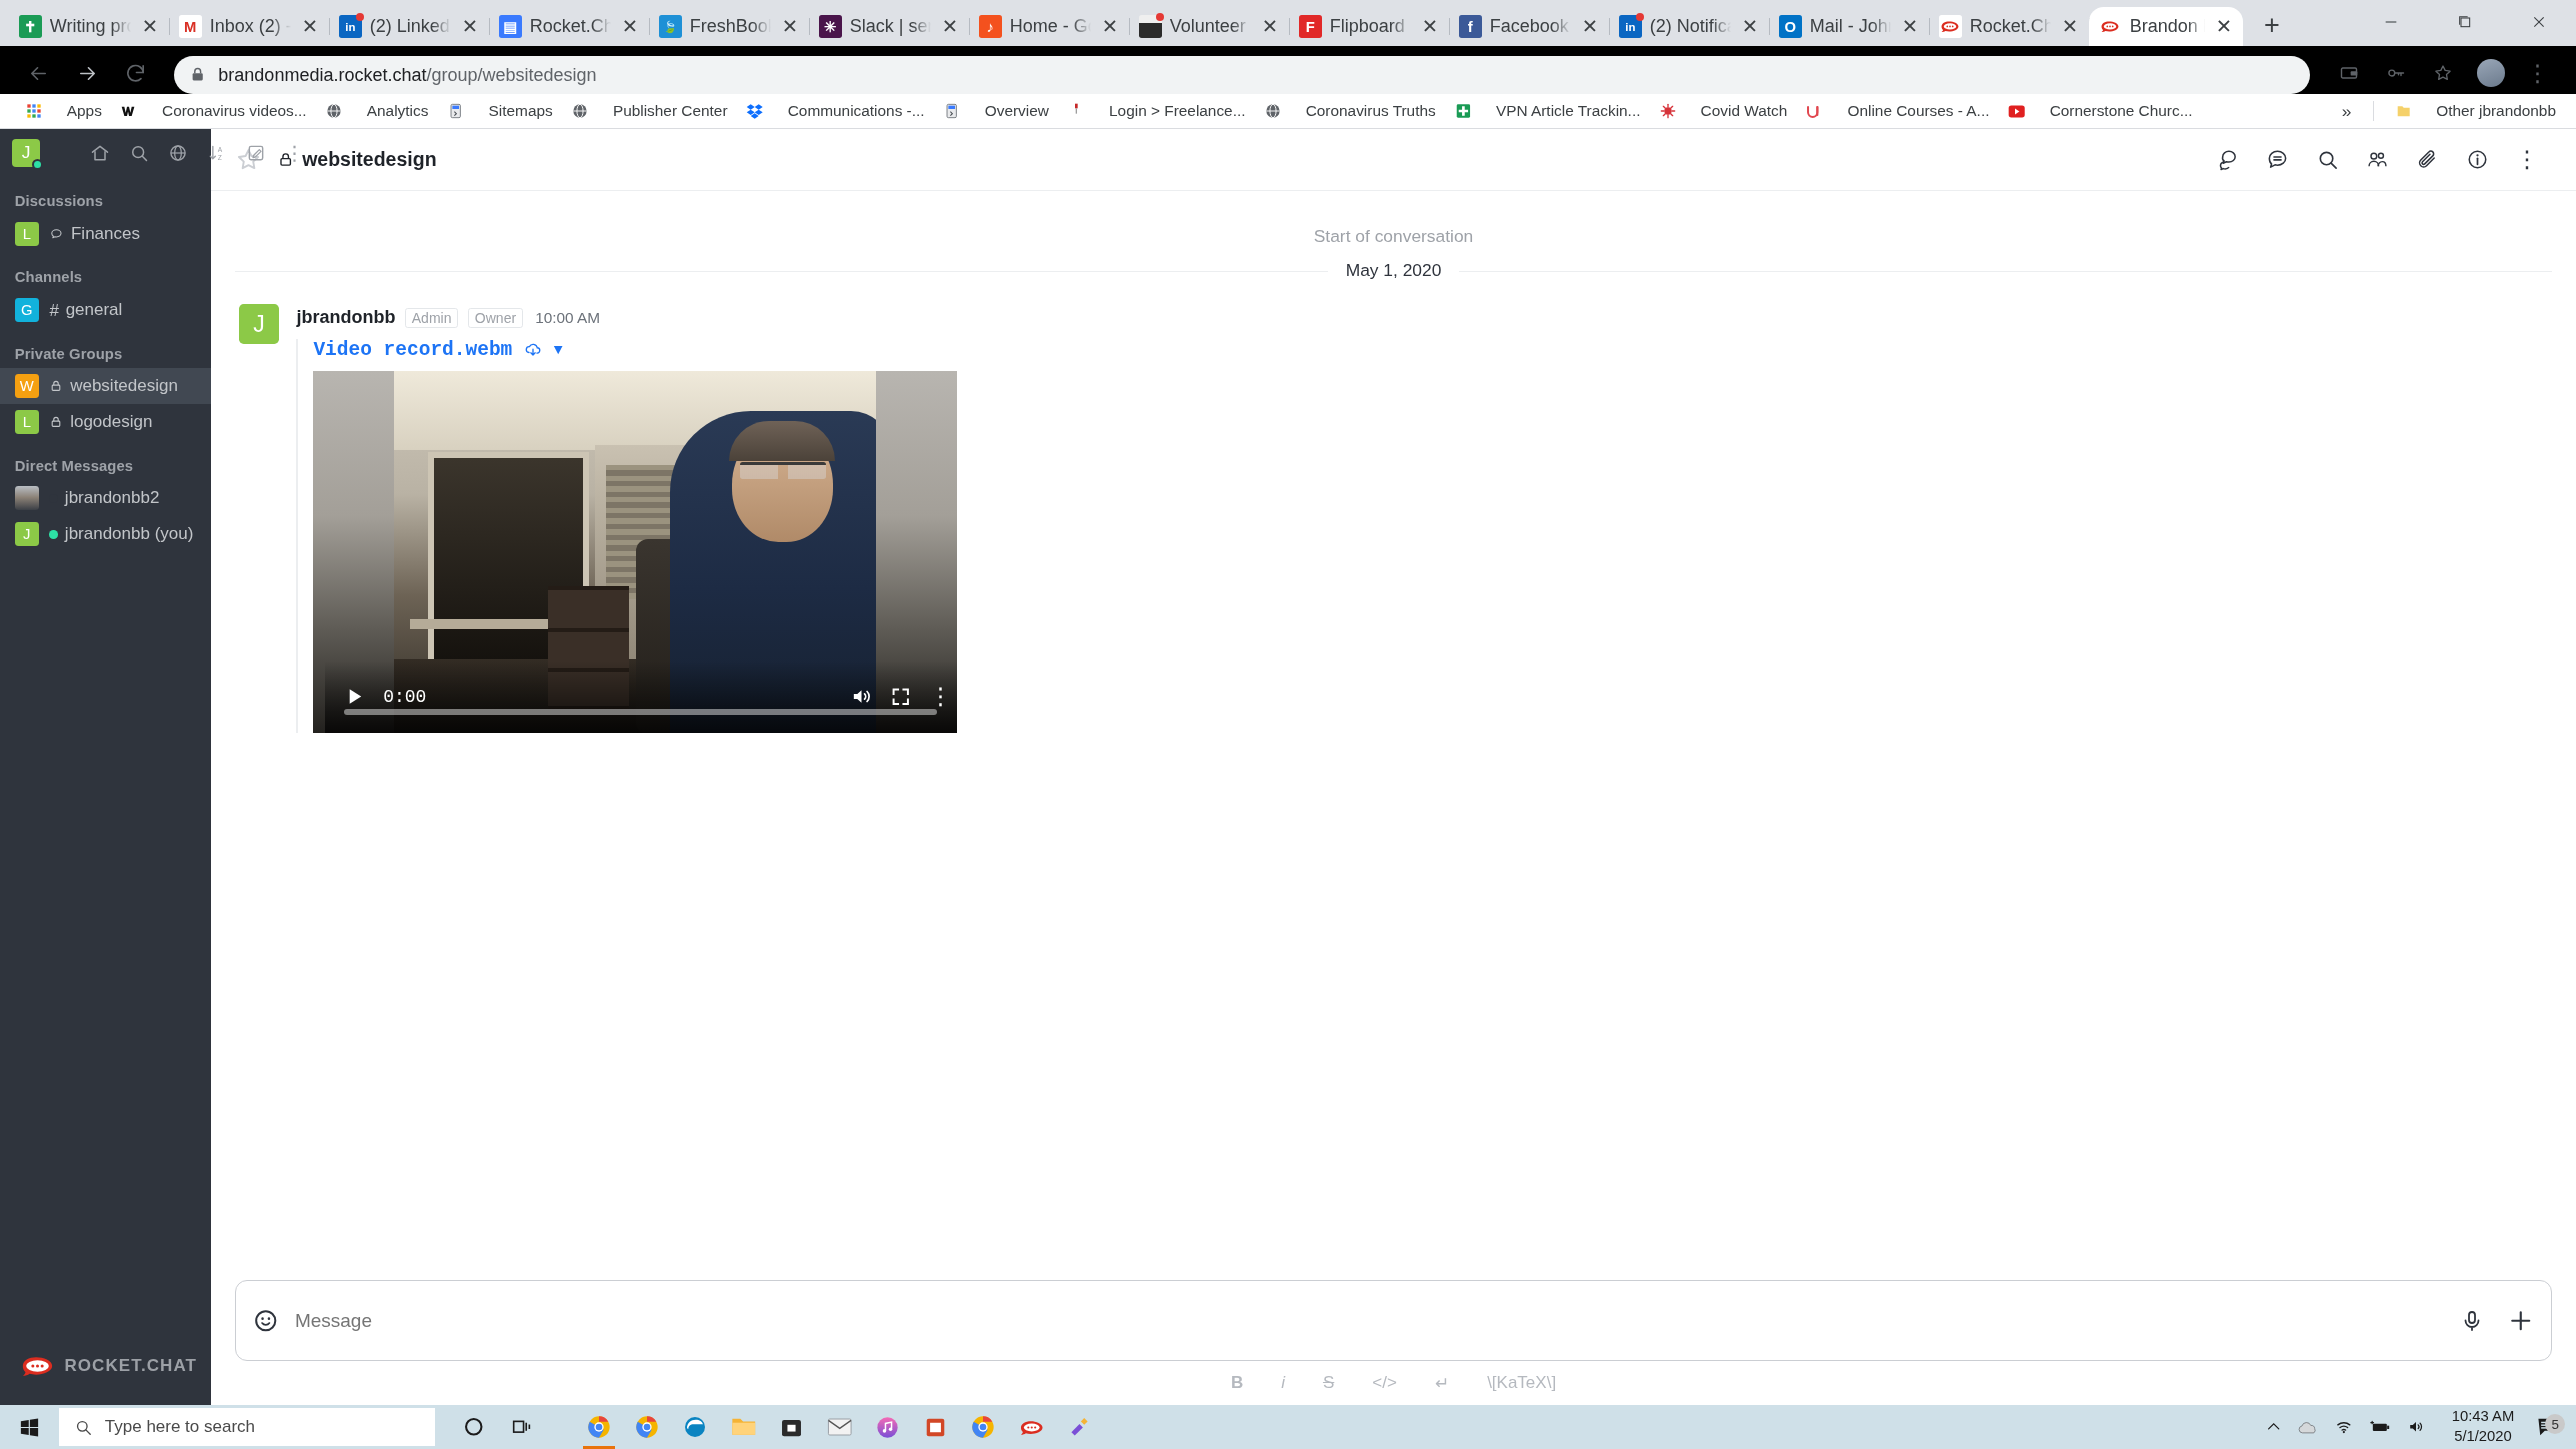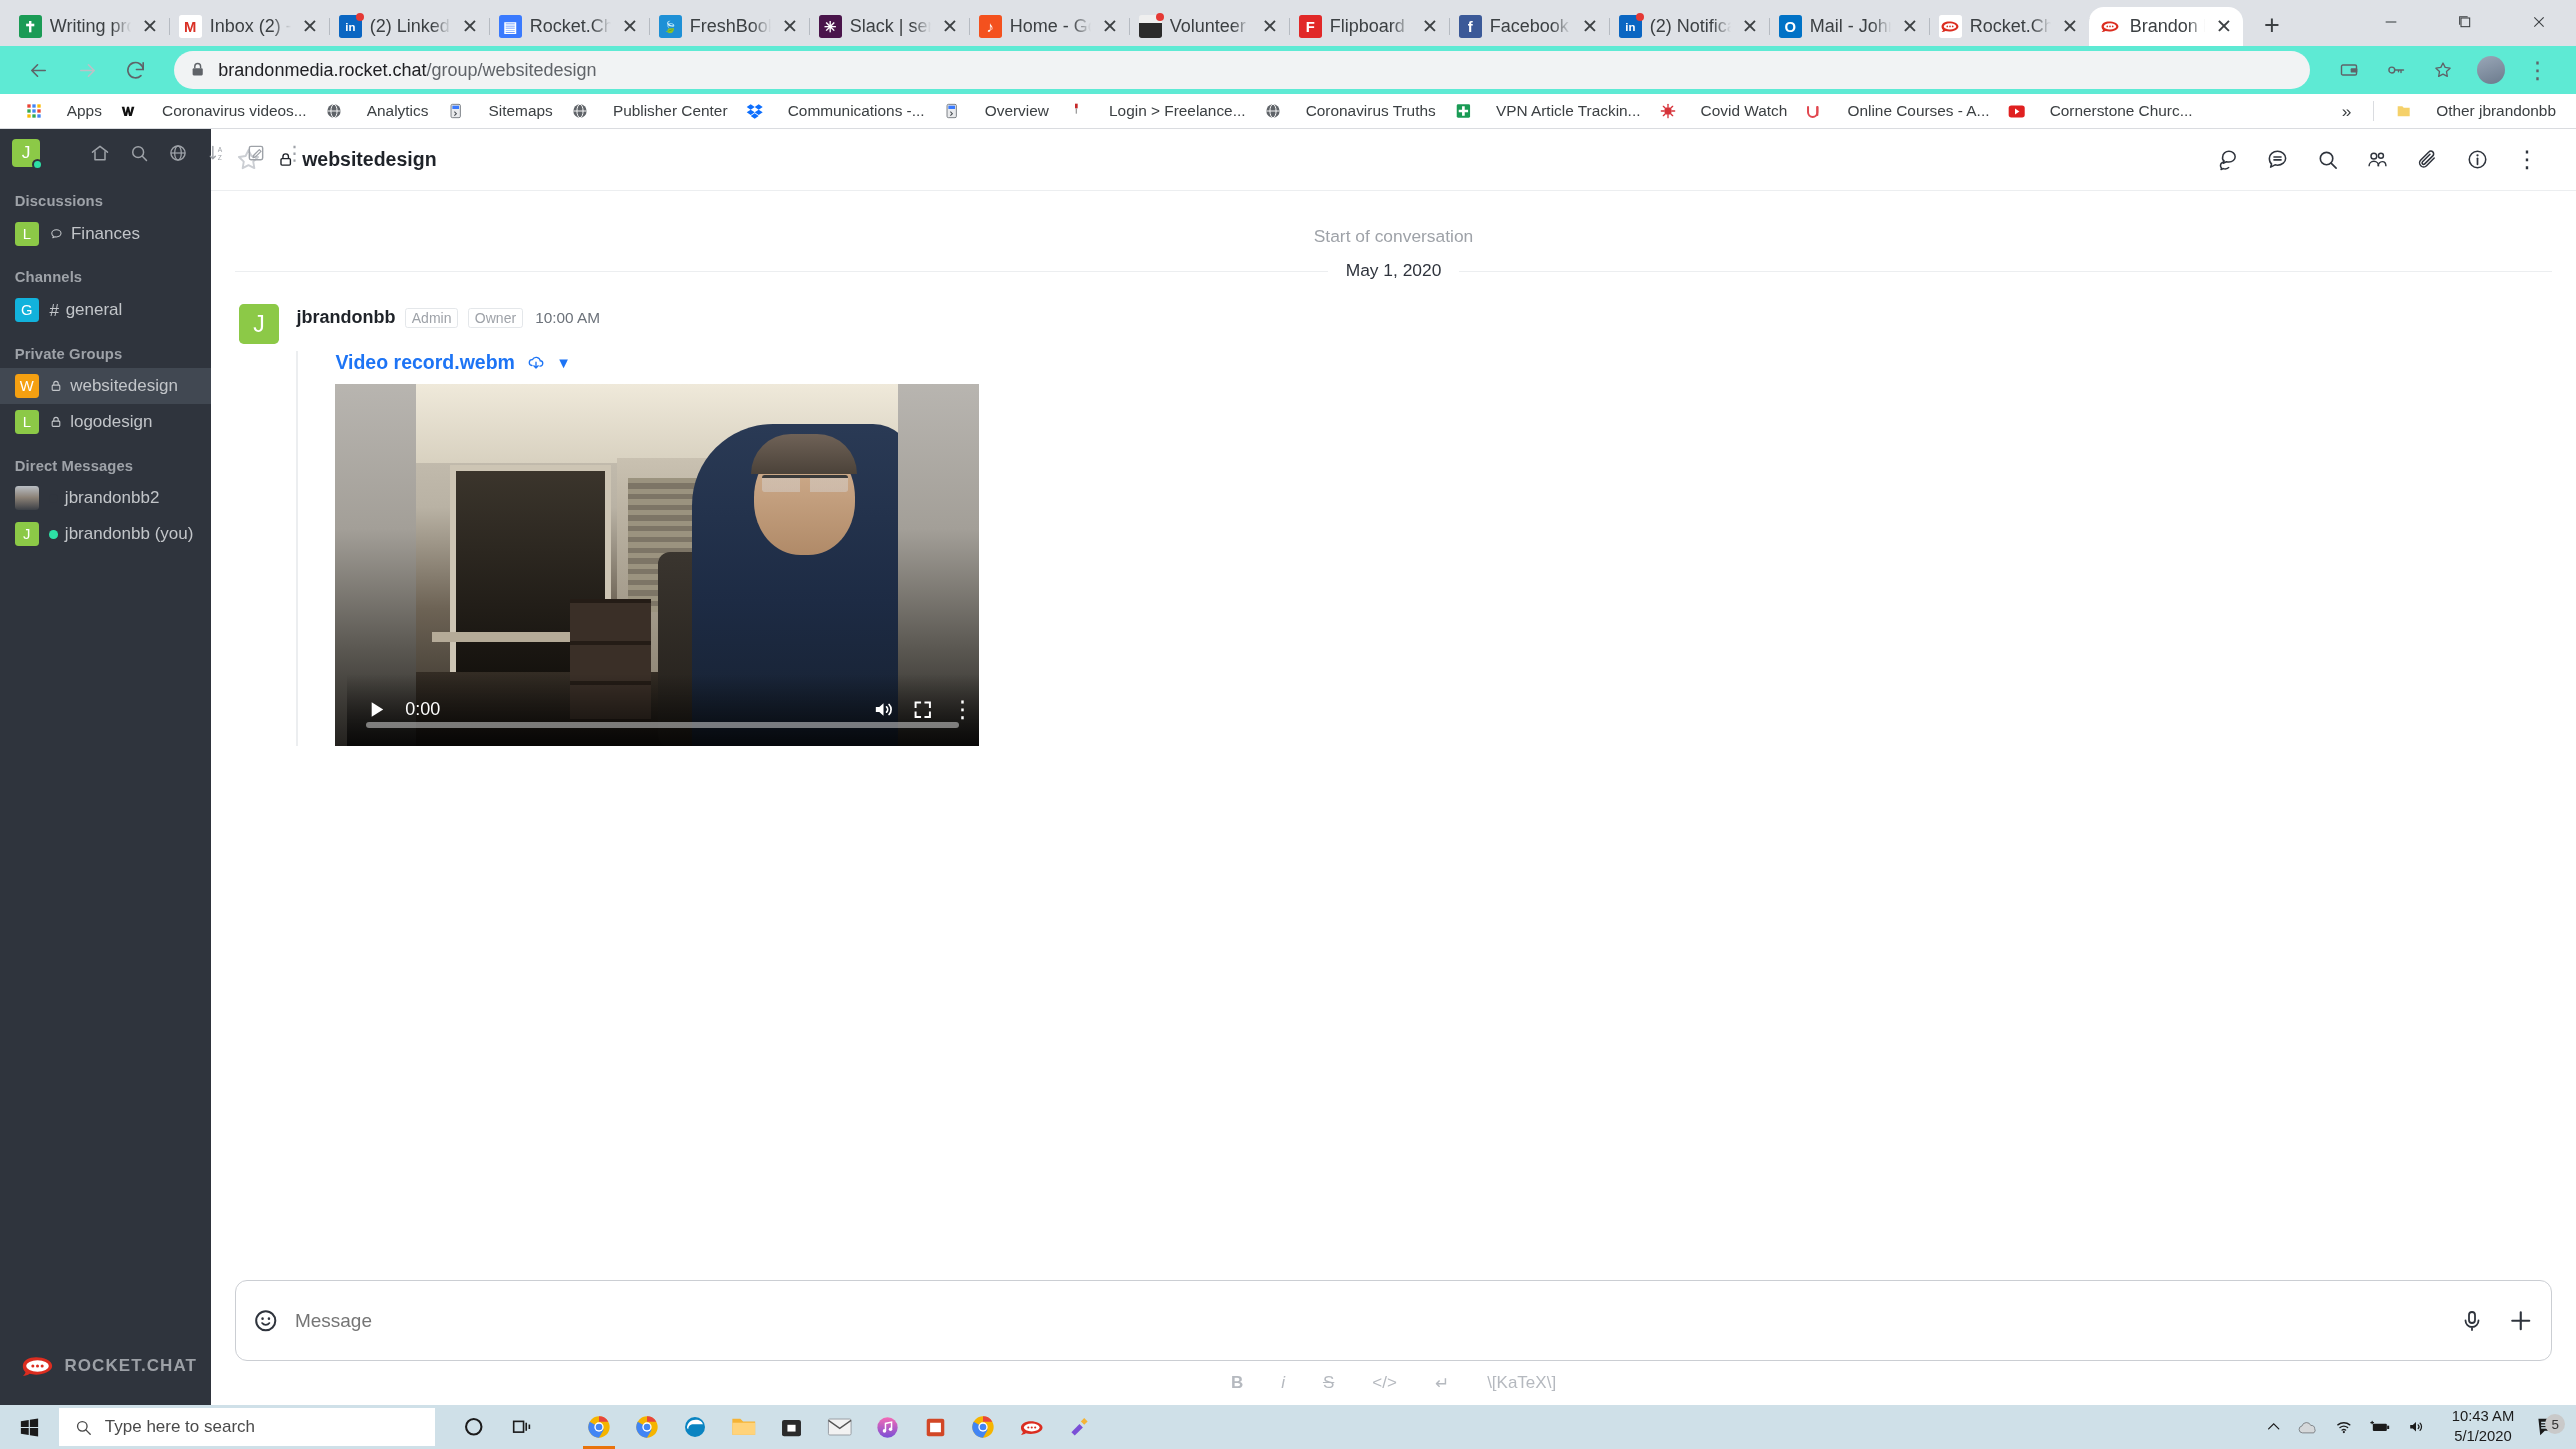--- a/index.html
+++ b/index.html
@@ -53,21 +53,21 @@
   .winbtns {
     position: absolute; right: 0; top: 0; height: 44px;
     display: flex; align-items: center;
   }
   .winbtn {
     width: 74px; height: 44px; display: flex; align-items: center;
     justify-content: center; color: #3c4043;
   }
 
   .toolbar {
-    height: 48px; background: #5eead4; display: flex; align-items: center;
+    height: 48px; background: #000000; display: flex; align-items: flex-end;
     padding: 0 17.4px; gap: 6.7px;
   }
   .navbtn {
     width: 42px; height: 42px; display: flex; align-items: center;
     justify-content: center; color: #5f6368; flex: 0 0 auto;
   }
   .navbtn.disabled { color: #bdc1c6; }
   .omnibox {
     flex: 1 1 auto; height: 38px; background: #f1f3f4; border-radius: 19px;
     display: flex; align-items: center; padding: 0 14.8px; gap: 12px;
@@ -196,21 +196,21 @@
   .rc-msg-body { flex: 1 1 auto; min-width: 0; }
   .rc-msg-head {
     display: flex; align-items: center; gap: 9.4px; height: 27px;
   }
   .rc-username { font-size: 18px; font-weight: bold; color: #1f2329; }
   .rc-role {
     font-size: 14px; color: #9ea2a8; border: 0.7px solid #e4e7ea;
     border-radius: 2.7px; padding: 1.3px 6px;
   }
   .rc-time { font-size: 15.4px; color: #6c727a; margin-left: 2.7px; }
-  .rc-attachment { border-left: 2.7px solid #eceef0; padding-left: 37px; margin-top: 20px; }
+  .rc-attachment { border-left: 2.7px solid #eceef0; padding-left: 15px; margin-top: 8px; font-family: Liberation Mono, monospace; }
   .rc-file-title {
     font-size: 19.5px; color: #1d74f5; font-weight: bold;
     display: flex; align-items: center; gap: 10.7px;
   }
   .rc-file-title .dl { color: #1d74f5; }
   .rc-file-title .caret { color: #1d74f5; font-size: 14.8px; }
 
   .video-wrap {
     margin-top: 9.4px; width: 644px; height: 362px; background: #000;
     position: relative; overflow: hidden;

